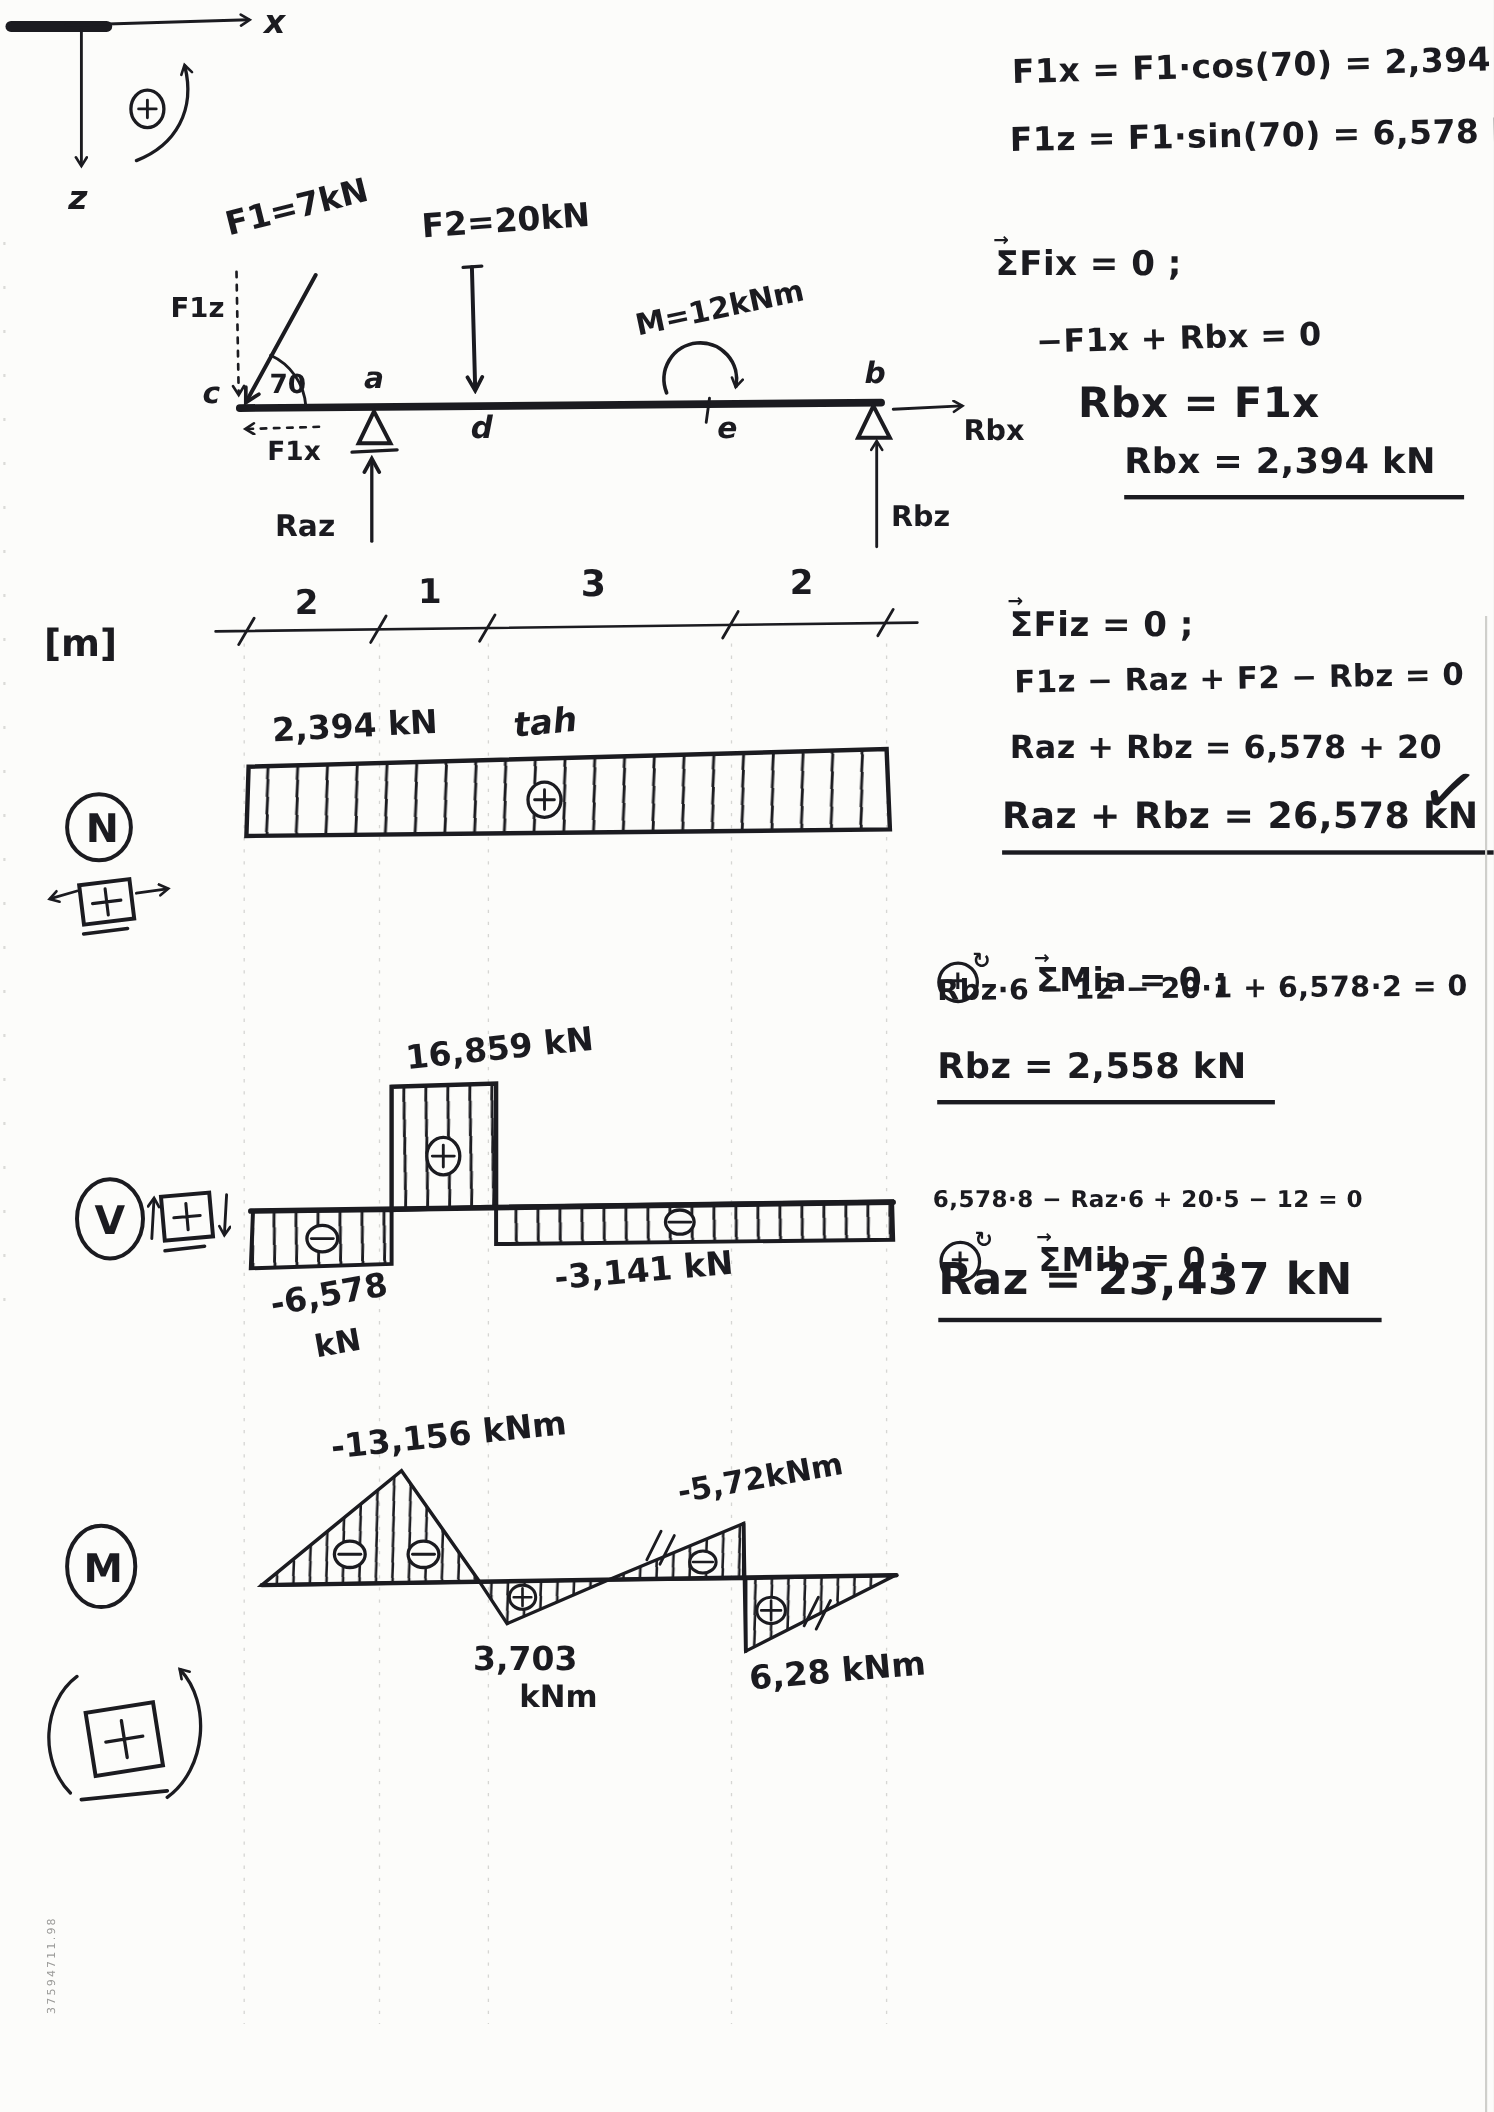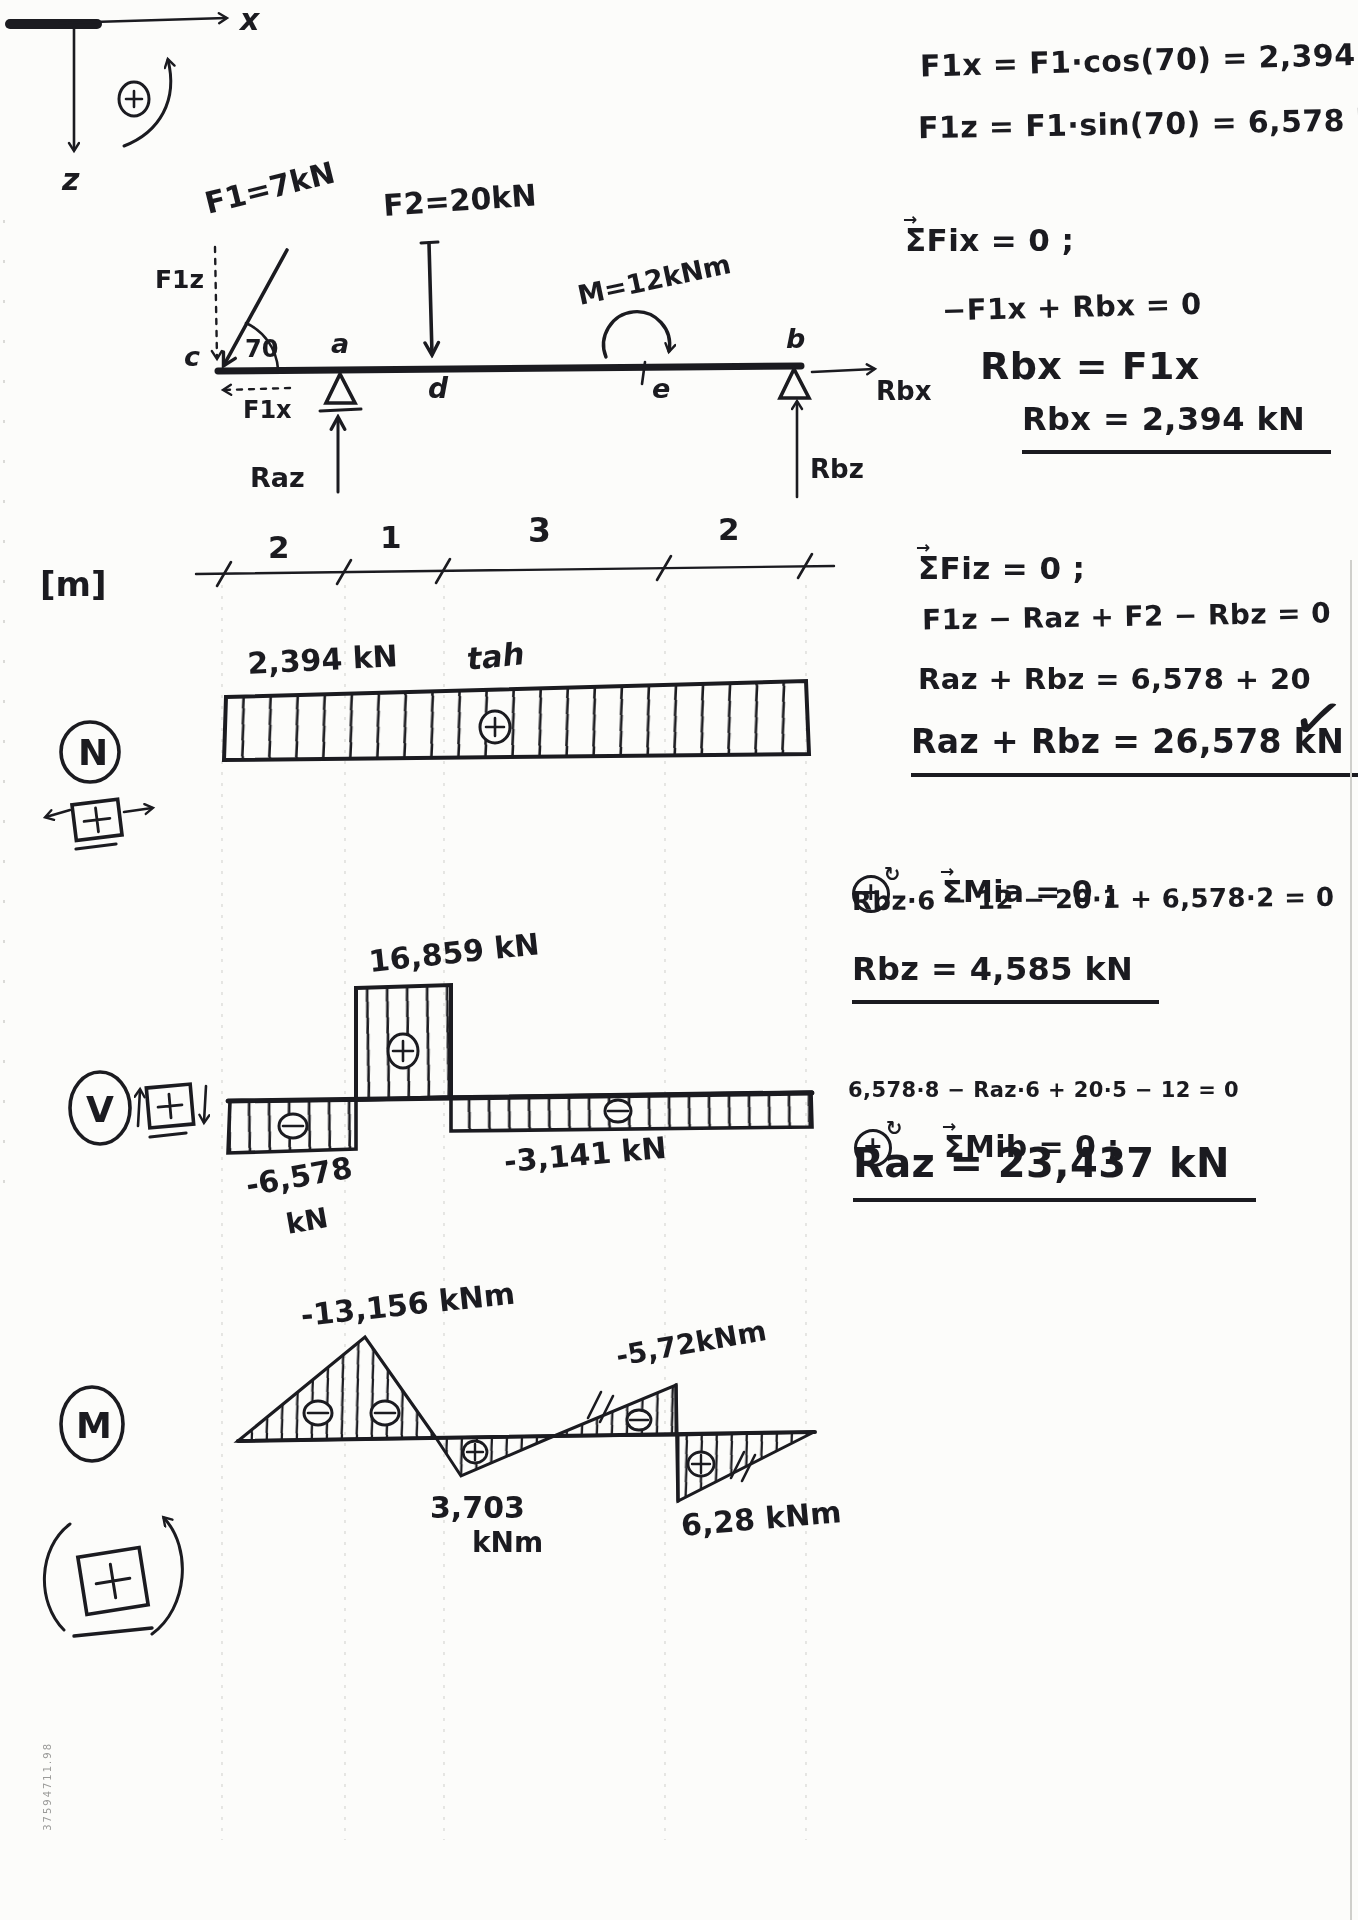--- a/index.html
+++ b/index.html
@@ -232,21 +232,21 @@
 </div>
 <div class="hw" style="left:922px;top:600px;font-size:28px;transform:rotate(-1deg)">F1z − Raz + F2 − Rbz = 0</div>
 <div class="hw" style="left:918px;top:662px;font-size:29px">Raz + Rbz = 6,578 + 20</div>
 <div class="hw ul" style="left:911px;top:722px;font-size:33px">Raz + Rbz = 26,578 kN</div>
 <div class="check" style="left:1292px;top:682px">✓</div>
 
 <div class="hw hdr" style="left:852px;top:802px;font-size:30px">
   <span class="mcircle"><span>+</span><span class="swirl">↻</span></span><span class="hdr"><span class="sum-arrow">→</span><span>ΣMia = 0 ;</span></span>
 </div>
 <div class="hw" style="left:852px;top:884px;font-size:26px;transform:rotate(-0.5deg)">Rbz·6 − 12 − 20·1 + 6,578·2 = 0</div>
-<div class="hw ul" style="left:852px;top:950px;font-size:32px">Rbz = 4,585 kN</div>
+<div class="hw ul" style="left:852px;top:950px;font-size:32px">Rbz = 2,558 kN</div>
 
 <div class="hw hdr" style="left:854px;top:1018px;font-size:30px">
   <span class="mcircle"><span>+</span><span class="swirl">↻</span></span><span class="hdr"><span class="sum-arrow">→</span><span>ΣMib = 0 ;</span></span>
 </div>
 <div class="hw" style="left:848px;top:1078px;font-size:21px">6,578·8 − Raz·6 + 20·5 − 12 = 0</div>
 <div class="hw ul" style="left:853px;top:1140px;font-size:40px">Raz = 23,437 kN</div>
 
 <div class="scancode">37594711.98</div>
 <div class="edge-r"></div>
 <div class="edge-l"></div>

